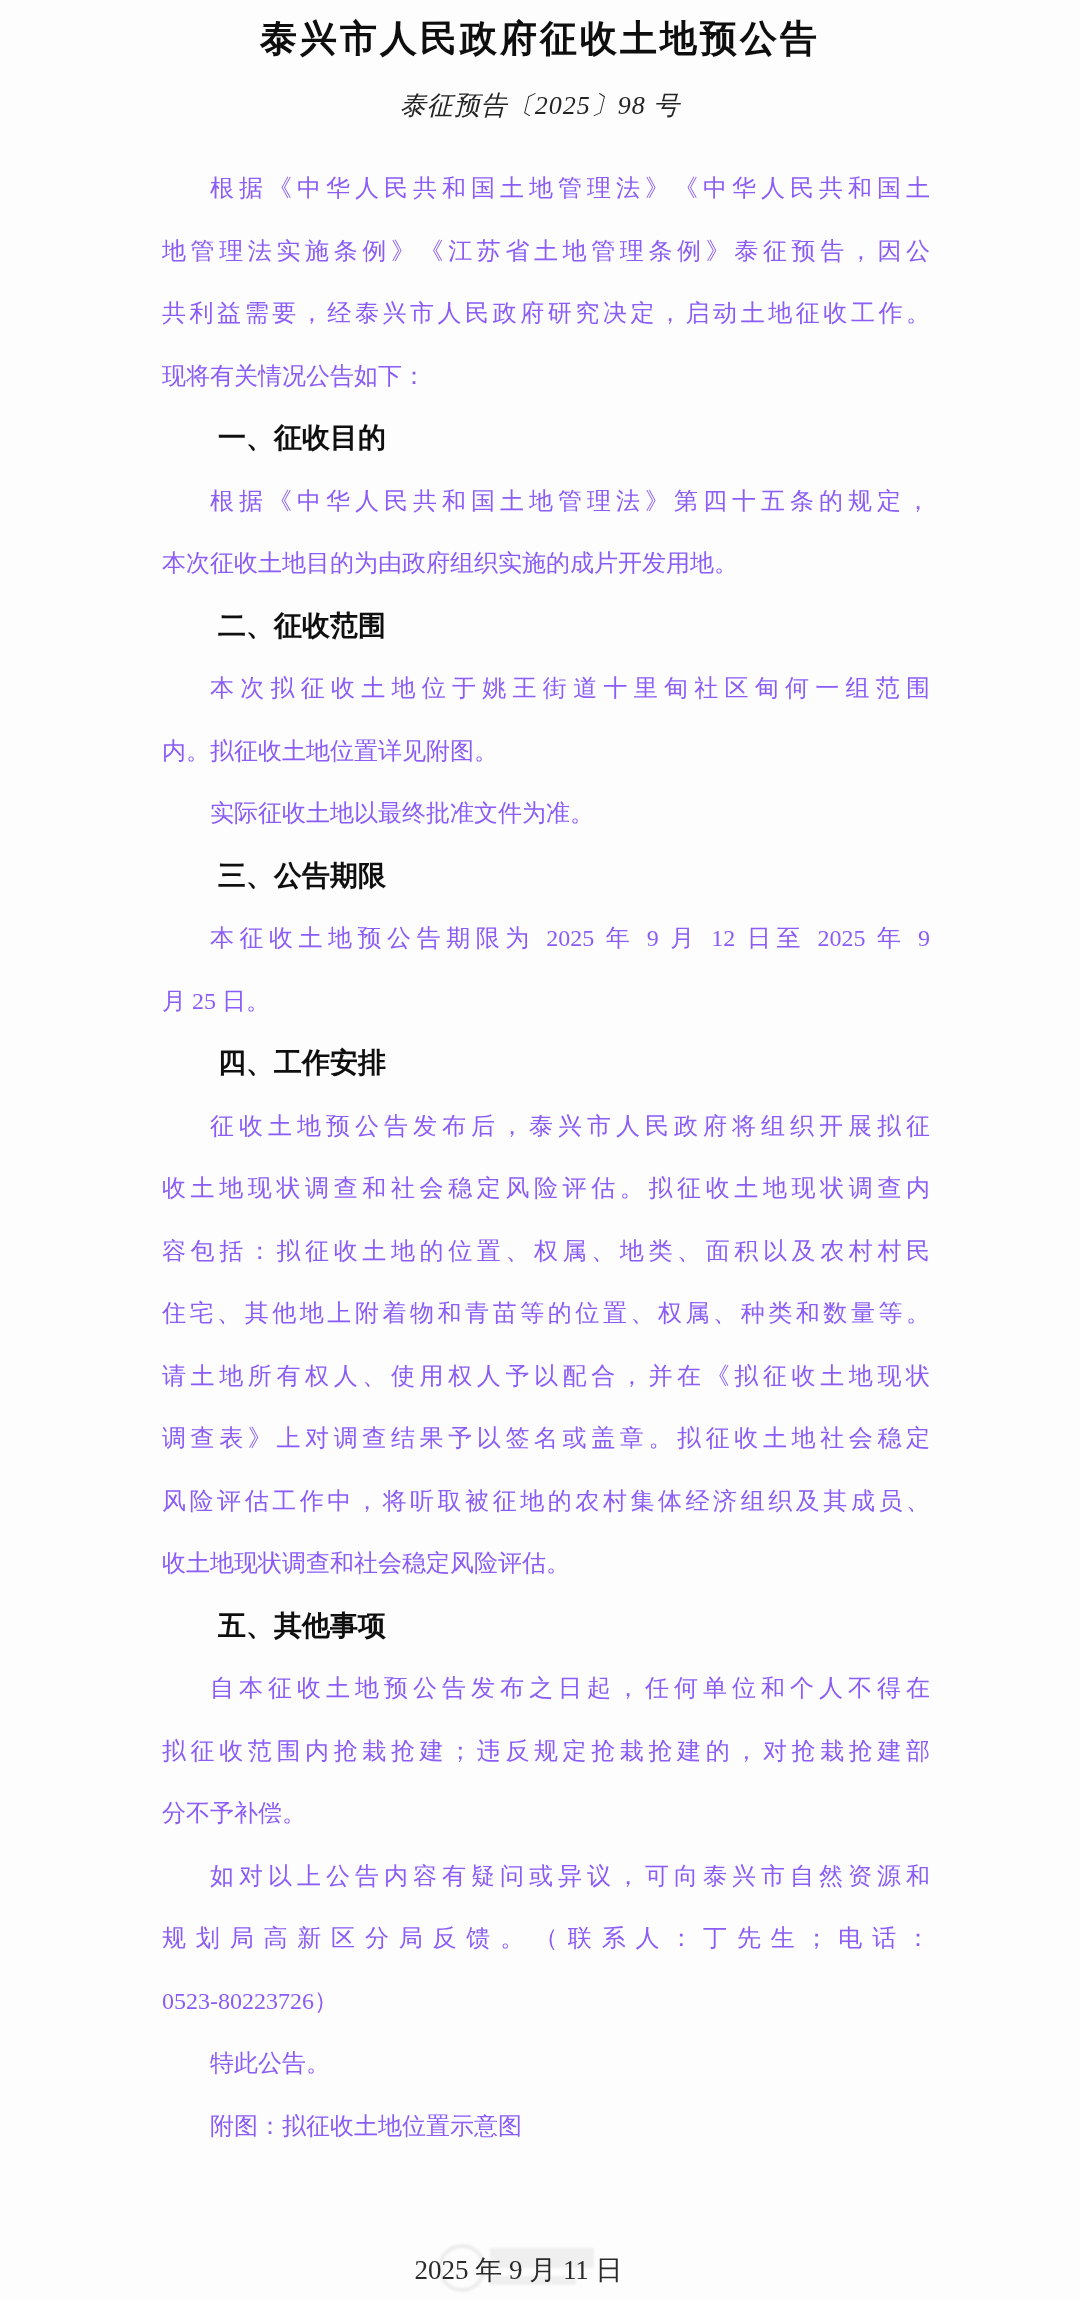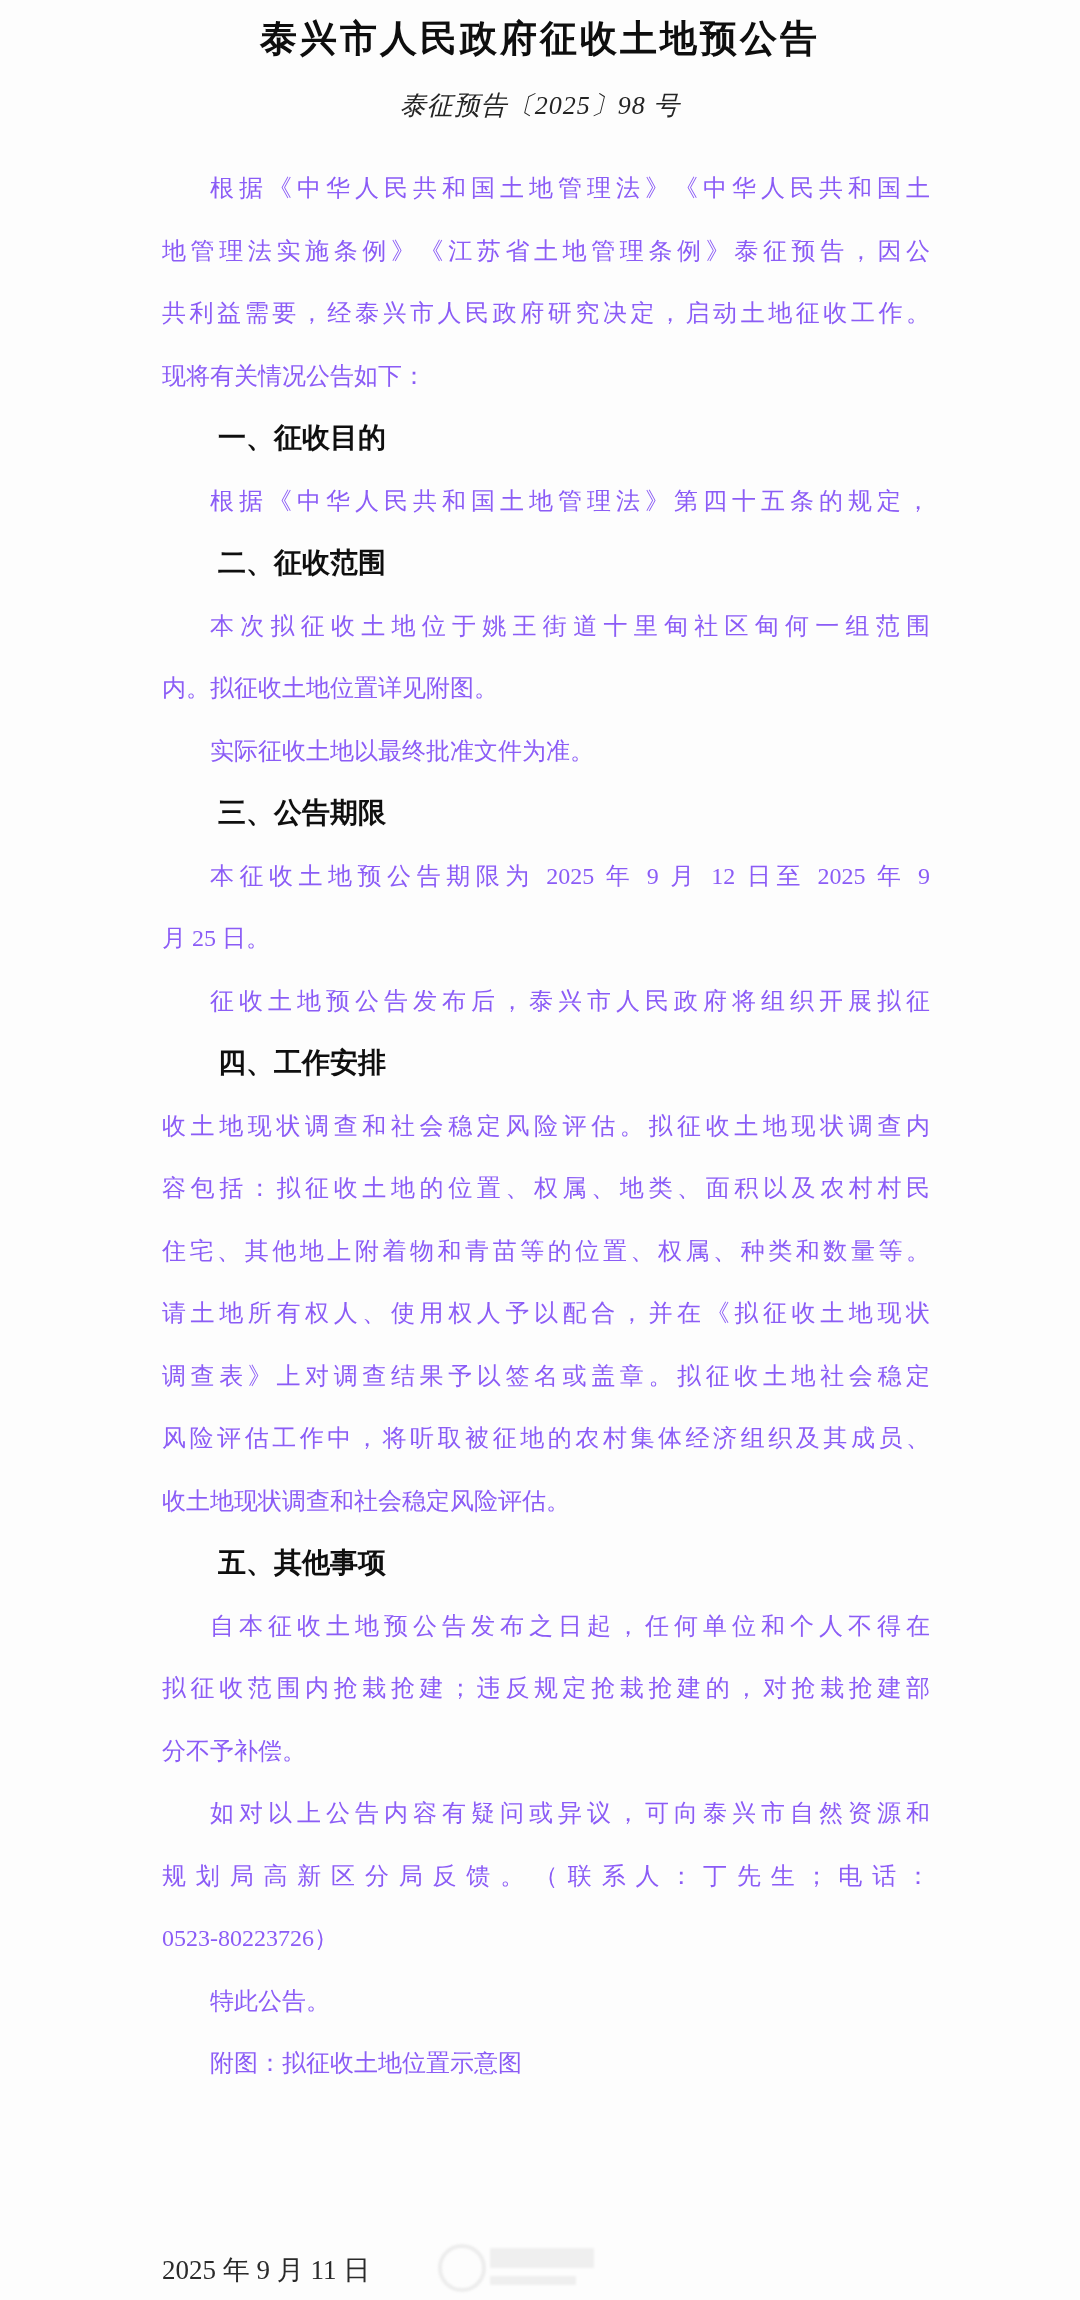--- a/index.html
+++ b/index.html
@@ -54,21 +54,21 @@
     color: #0f0f0f;
   }
   .doc-date {
     position: absolute;
     top: 2242px; left: 162px;
     width: 768px;
     box-sizing: border-box;
     padding-right: 55px;
     height: 56px;
     line-height: 56px;
-    text-align: left;
+    text-align: center;
     font-size: 27px;
     color: #2a2a2a;
   }
   
   .watermark {
     position: absolute;
     top: 2240px; left: 438px;
     width: 170px; height: 58px;
     opacity: 0.5;
     filter: blur(1.2px);
@@ -97,29 +97,30 @@
 
   <div class="doc-number">泰征预告〔2025〕98 号</div>
 
   <div class="doc-body">
       <div class="line indent justify">根据《中华人民共和国土地管理法》《中华人民共和国土</div>
       <div class="line justify">地管理法实施条例》《江苏省土地管理条例》泰征预告，因公</div>
       <div class="line justify">共利益需要，经泰兴市人民政府研究决定，启动土地征收工作。</div>
       <div class="line">现将有关情况公告如下：</div>
       <div class="line indent heading">一、征收目的</div>
       <div class="line indent justify">根据《中华人民共和国土地管理法》第四十五条的规定，</div>
+      <div class="line">本次征收土地目的为由政府组织实施的成片开发用地。</div>
       <div class="line indent heading">二、征收范围</div>
       <div class="line indent justify">本次拟征收土地位于姚王街道十里甸社区甸何一组范围</div>
       <div class="line">内。拟征收土地位置详见附图。</div>
       <div class="line indent">实际征收土地以最终批准文件为准。</div>
       <div class="line indent heading">三、公告期限</div>
       <div class="line indent justify">本征收土地预公告期限为 2025 年 9 月 12 日至 2025 年 9</div>
       <div class="line">月 25 日。</div>
+      <div class="line indent heading">四、工作安排</div>
       <div class="line indent justify">征收土地预公告发布后，泰兴市人民政府将组织开展拟征</div>
-      <div class="line indent heading">四、工作安排</div>
       <div class="line justify">收土地现状调查和社会稳定风险评估。拟征收土地现状调查内</div>
       <div class="line justify">容包括：拟征收土地的位置、权属、地类、面积以及农村村民</div>
       <div class="line justify">住宅、其他地上附着物和青苗等的位置、权属、种类和数量等。</div>
       <div class="line justify">请土地所有权人、使用权人予以配合，并在《拟征收土地现状</div>
       <div class="line justify">调查表》上对调查结果予以签名或盖章。拟征收土地社会稳定</div>
       <div class="line justify">风险评估工作中，将听取被征地的农村集体经济组织及其成员、</div>
       <div class="line">收土地现状调查和社会稳定风险评估。</div>
       <div class="line indent heading">五、其他事项</div>
       <div class="line indent justify">自本征收土地预公告发布之日起，任何单位和个人不得在</div>
       <div class="line justify">拟征收范围内抢栽抢建；违反规定抢栽抢建的，对抢栽抢建部</div>

